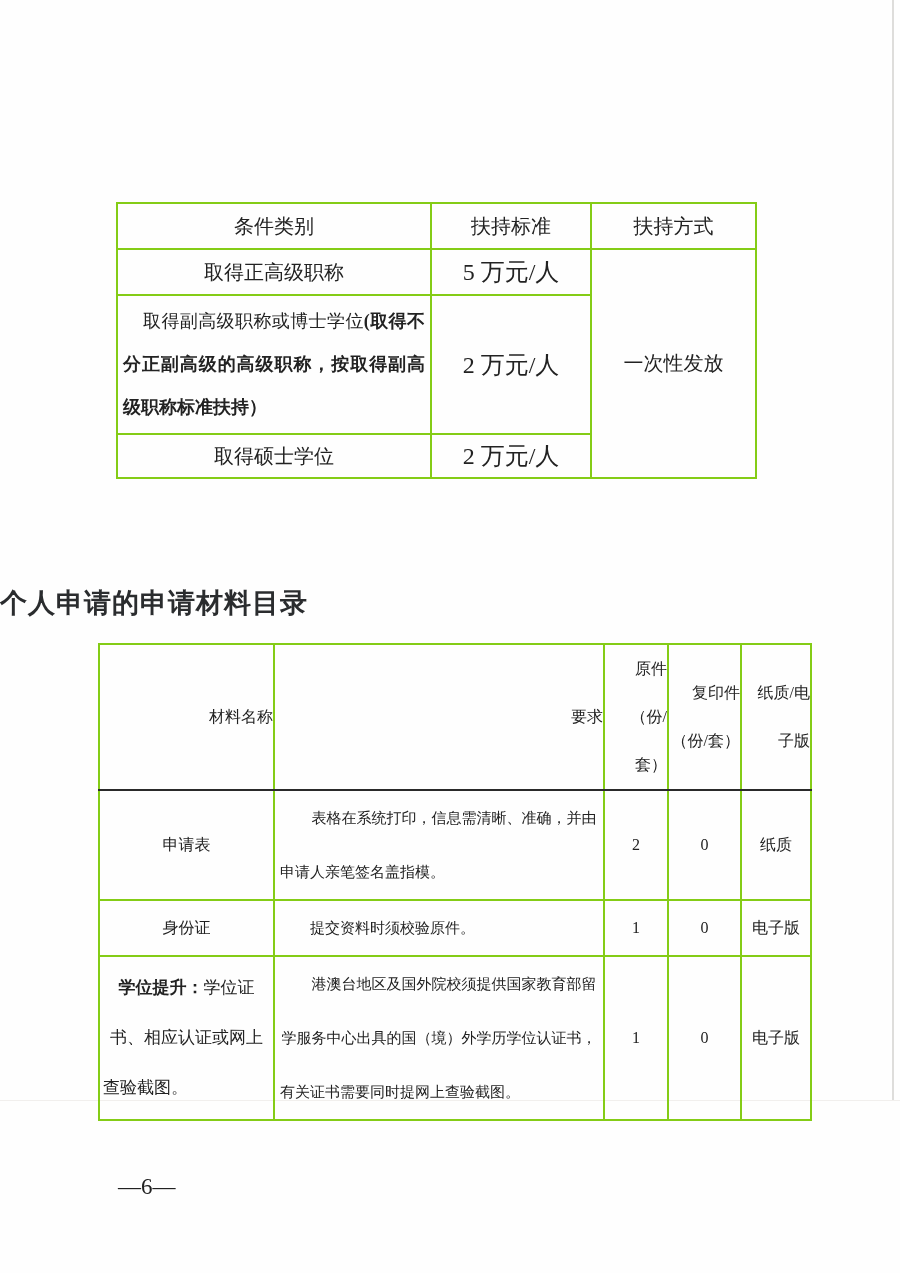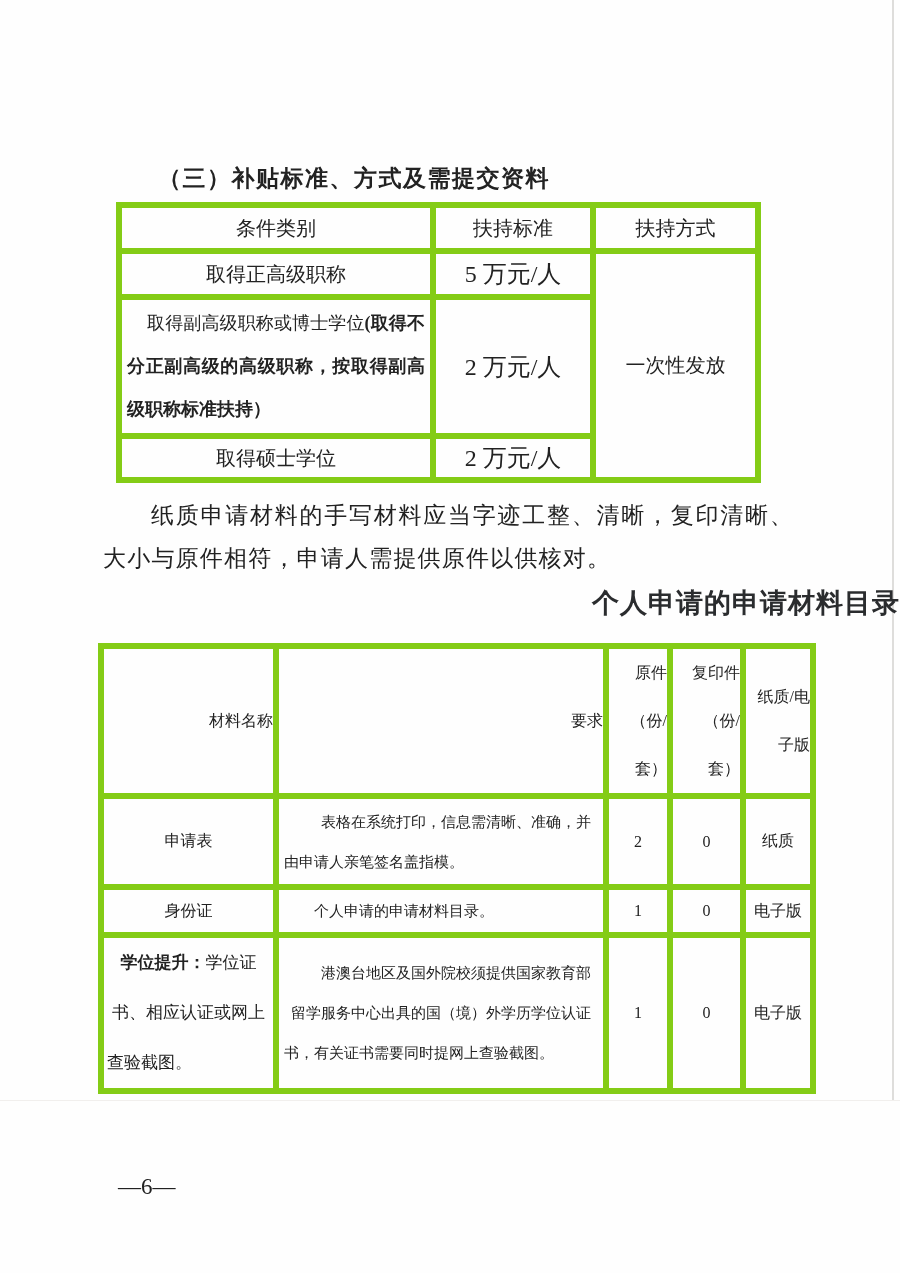--- a/index.html
+++ b/index.html
@@ -25,21 +25,21 @@
   }
 
   .section-heading {
     position: absolute; left: 158px; top: 163px;
     font-size: 23px; font-weight: 600; letter-spacing: 1.5px;
     white-space: nowrap;
   }
 
   
   table { border-collapse: collapse; table-layout: fixed; }
-  td, th { border: 6px solid #84cc16; font-weight: normal; margin-top: 24px; }
+  td, th { border: 2px solid #84cc16; font-weight: normal; margin-top: 24px; }
 
   .subsidy-table {
     position: absolute; left: 116px; top: 202px;
     width: 639px;
     border: 1.5px solid #2a2a2a;
     font-size: 20px;
   }
   .subsidy-table td, .subsidy-table th { text-align: center; vertical-align: middle; }
   .subsidy-table .cell-standard { font-size: 24px; }
   .subsidy-table .cell-category-long {
@@ -55,42 +55,42 @@
   .intro-paragraph {
     position: absolute; left: 103px; top: 494px;
     width: 691px;
     font-size: 23px; line-height: 43px; letter-spacing: 1.2px;
     text-indent: 48px;
     text-align: justify;
   }
 
   .catalog-title {
     position: absolute; left: 0; top: 585px; width: 900px;
-    text-align: right;
+    text-align: left;
     font-family: "Liberation Sans", sans-serif;
     font-size: 27px; font-weight: 700; letter-spacing: 1px;
     color: #2a2c2e;
   }
 
   
   .materials-table {
     position: absolute; left: 98px; top: 643px;
     width: 712px;
     border: 1.5px solid #2a2a2a;
     font-size: 16px;
   }
   .materials-table th {
     text-align: right; vertical-align: middle;
     border-bottom: 2px solid #2a2a2a;
   }
   .materials-table td { text-align: center; vertical-align: middle; }
   .two-line-head div { line-height: 48px; }
   .cell-req {
     text-align: justify; text-align-last: left;
-    font-size: 15px; line-height: 40px;
+    font-size: 15px; line-height: 54px;
     padding: 0 5px; text-indent: 30px;
     vertical-align: middle;
   }
   .cell-name-long {
     text-align: justify; text-align-last: left;
     font-size: 17px; line-height: 50px;
     padding: 0 3px;
     vertical-align: middle;
   }
   .cell-num { font-size: 16px; }
@@ -101,21 +101,20 @@
   }
 </style>
 </head>
 <body>
 
 <div class="page">
 
   <div class="edge-line-v"></div>
   <div class="edge-line-h"></div>
 
-  <div class="section-heading">（三）补贴标准、方式及需提交资料</div>
 
   <table class="subsidy-table">
     <colgroup>
         <col style="width:314px">
         <col style="width:160px">
         <col style="width:165px">
       </colgroup>
     <tbody>
         <tr style="height:46px">
       <th>条件类别</th>
@@ -131,21 +130,20 @@
       <td class="cell-category-long"><span>取得副高级职称或博士学位</span><span class="bold-seg">(取得不分正副高级的高级职称，按取得副高级职称标准扶持）</span></td>
       <td class="cell-standard">2 万元/人</td>
     </tr>
     <tr style="height:44px">
       <td>取得硕士学位</td>
       <td class="cell-standard">2 万元/人</td>
     </tr>
   </tbody>
     </table>
 
-  <div class="intro-paragraph">纸质申请材料的手写材料应当字迹工整、清晰，复印清晰、大小与原件相符，申请人需提供原件以供核对。</div>
 
   <div class="catalog-title">个人申请的申请材料目录</div>
 
   <table class="materials-table">
     <colgroup>
       <col style="width:175px">
         <col style="width:330px">
         <col style="width:64px">
       <col style="width:73px">
         <col style="width:70px">
@@ -169,21 +167,21 @@
     </tr>
     <tr style="height:91px">
       <td>申请表</td>
       <td class="cell-req">表格在系统打印，信息需清晰、准确，并由申请人亲笔签名盖指模。</td>
       <td class="cell-num">2</td>
       <td class="cell-num">0</td>
       <td>纸质</td>
     </tr>
     <tr style="height:48px">
       <td>身份证</td>
-      <td class="cell-req">个人申请的申请材料目录。</td>
+      <td class="cell-req">提交资料时须校验原件。</td>
       <td class="cell-num">1</td>
       <td class="cell-num">0</td>
       <td>电子版</td>
     </tr>
     <tr style="height:136px">
       <td class="cell-name-long"><span class="bold-seg">学位提升：</span><span>学位证书、相应认证或网上查验截图。</span></td>
       <td class="cell-req">港澳台地区及国外院校须提供国家教育部留学服务中心出具的国（境）外学历学位认证书，有关证书需要同时提网上查验截图。</td>
       <td class="cell-num">1</td>
       <td class="cell-num">0</td>
       <td>电子版</td>

